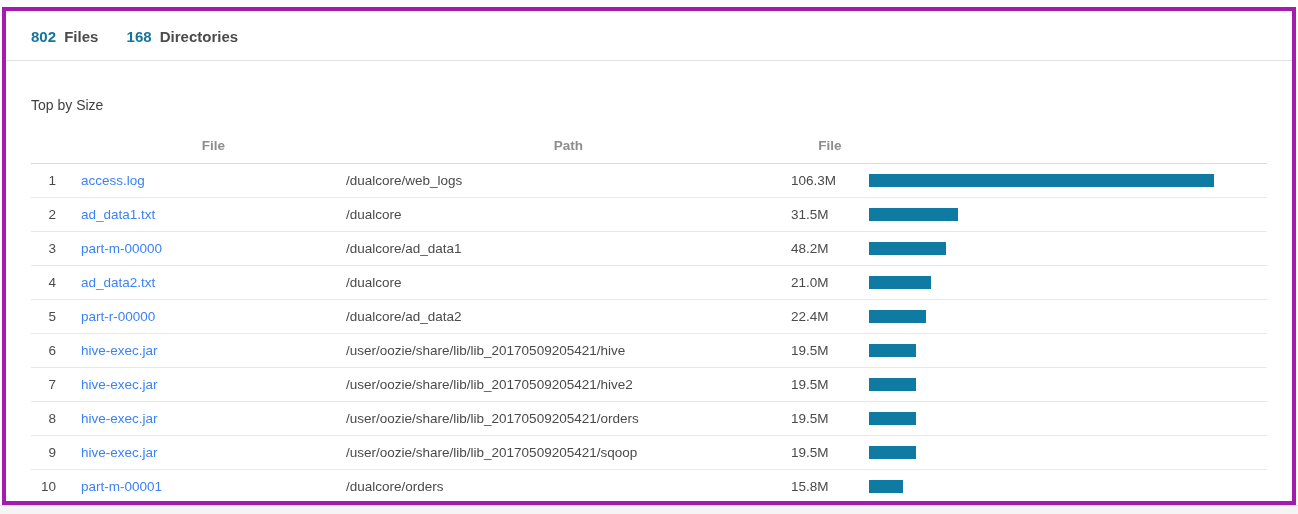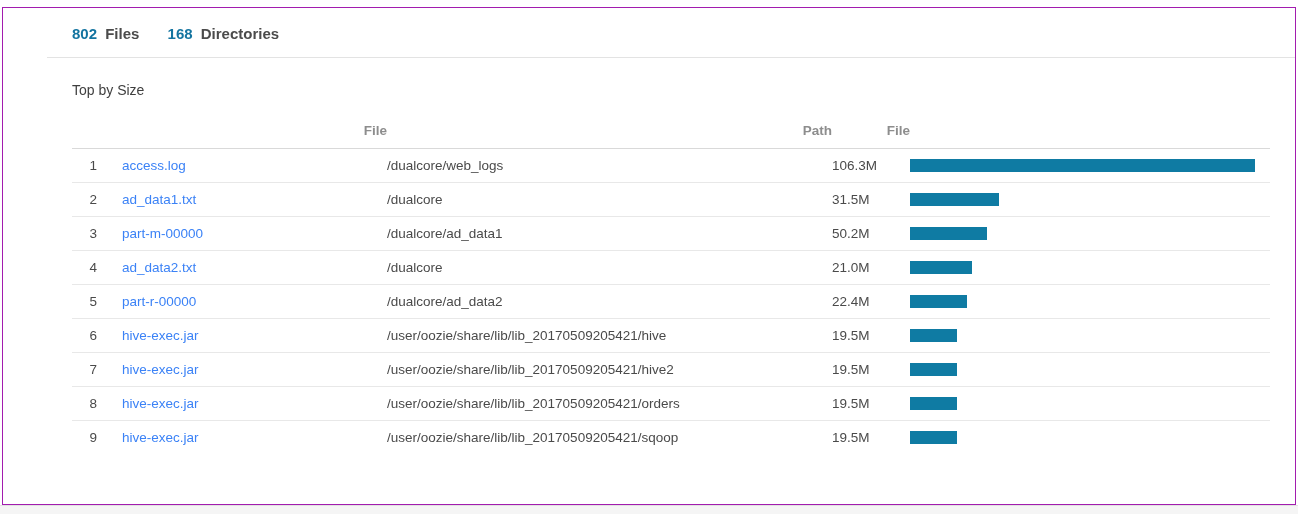--- a/index.html
+++ b/index.html
@@ -7,48 +7,47 @@
     background: #ffffff;
     font-family: "Liberation Sans", sans-serif;
     width: 1298px;
   }
   .page { width: 1298px; height: 514px; position: relative; background: #ffffff; }
   .card {
     position: absolute;
     left: 2px; right: 2px; top: 7px;
     height: 498px;
     background: #ffffff;
-    border: 1px solid #a21caf;
+    border: 4px solid #a21caf;
     overflow: hidden;
-    padding-left: 44px;
   }
   .card-header {
     padding: 17px 25px 15px 25px;
     border-bottom: 1px solid #e3e3e3;
     font-size: 15px;
     font-weight: bold;
   }
   .count-group { display: inline-block; margin-right: 24px; }
   .count-num { color: #1374a0; }
   .count-label { color: #4b4b4b; margin-left: 4px; }
   .card-body { padding: 24px 25px 0 25px; }
-  .section-title { font-size: 14px; color: #3f3f3f; }
+  .section-title { font-size: 14px; color: #3f3f3f; margin-top: 12px; }
   table.report {
     margin-top: 17px;
     width: 100%;
     border-collapse: collapse;
     table-layout: fixed;
     font-size: 13.5px;
   }
   table.report col.c-rank { width: 25px; }
   table.report col.c-file { width: 290px; }
   table.report col.c-path { width: 445px; }
   table.report col.c-size { width: 78px; }
   table.report th {
-    text-align: right;
+    text-align: center;
     font-weight: bold;
     color: #8d8d8d;
     padding: 8px 0 10px 0;
     border-bottom: 1px solid #d9d9d9;
   }
   table.report th.th-file, table.report td.td-file { padding-left: 25px; }
   table.report td {
     padding: 9px 0;
     border-bottom: 1px solid #e8e8e8;
     color: #4a4a4a;
@@ -131,21 +130,21 @@
           <td class="td-size">31.5M</td>
           <td class="td-bar">
                 <div class="bar" style="width: 89.25px; background: rgb(15, 123, 163);"></div>
               </td>
         </tr>
 
         <tr>
           <td class="td-rank">3</td>
           <td class="td-file"><a>part-m-00000</a></td>
           <td class="td-path">/dualcore/ad_data1</td>
-          <td class="td-size">50.2M</td>
+          <td class="td-size">48.2M</td>
           <td class="td-bar">
                 <div class="bar" style="width: 77.35px; background: rgb(15, 123, 163);"></div>
               </td>
         </tr>
 
         <tr>
           <td class="td-rank">4</td>
           <td class="td-file"><a>ad_data2.txt</a></td>
           <td class="td-path">/dualcore</td>
           <td class="td-size">21.0M</td>
@@ -197,20 +196,29 @@
         <tr>
           <td class="td-rank">9</td>
           <td class="td-file"><a>hive-exec.jar</a></td>
           <td class="td-path">/user/oozie/share/lib/lib_20170509205421/sqoop</td>
           <td class="td-size">19.5M</td>
           <td class="td-bar">
                 <div class="bar" style="width: 47.25px; background: rgb(15, 123, 163);"></div>
               </td>
         </tr>
 
+        <tr>
+          <td class="td-rank">10</td>
+          <td class="td-file"><a>part-m-00001</a></td>
+          <td class="td-path">/dualcore/orders</td>
+          <td class="td-size">15.8M</td>
+          <td class="td-bar">
+                <div class="bar" style="width: 34.3px; background: rgb(15, 123, 163);"></div>
+              </td>
+        </tr>
       </tbody>
       </table>
 
     </div>
   </div>
 
   <div class="bottom-strip"></div>
 </div>
 
 </body></html>

